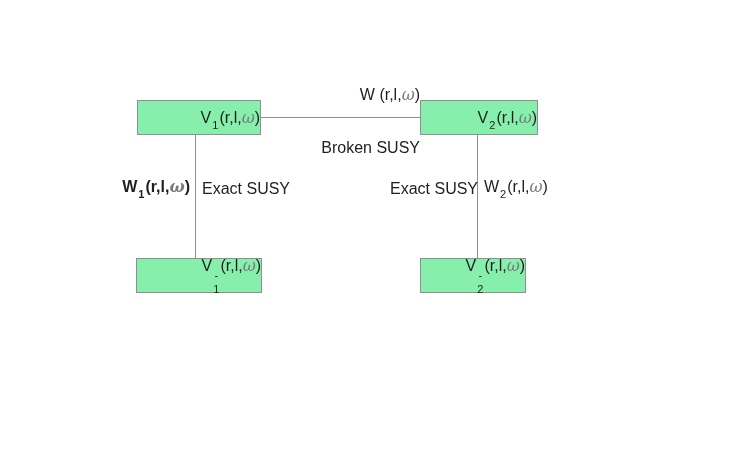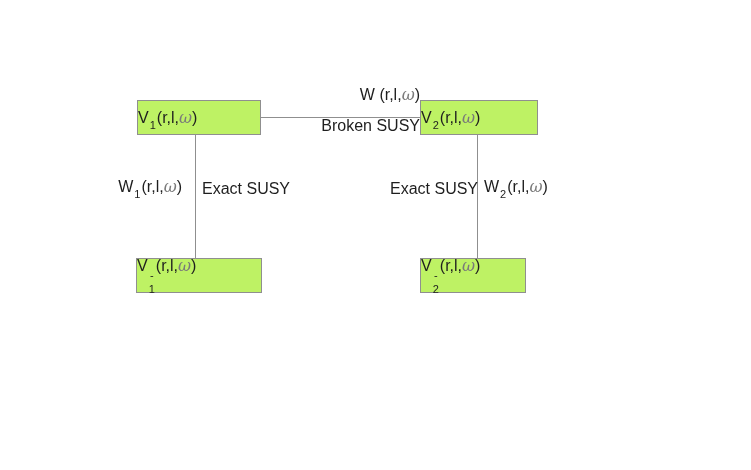--- a/index.html
+++ b/index.html
@@ -8,24 +8,24 @@
     width: 751px;
     height: 470px;
     background: #ffffff;
     font-family: "Liberation Sans", sans-serif;
     color: #1e1e1e;
     overflow: hidden;
   }
   .node {
     position: absolute;
     border: 1px solid #8f8f8f;
-    background: #bef264;
+    background: #86efac;
     display: flex;
     align-items: center;
-    justify-content: flex-start;
+    justify-content: flex-end;
     font-size: 16px;
     box-sizing: border-box;
   }
   .edge { position: absolute; background: #8f8f8f; }
   .lbl {
     position: absolute;
     font-size: 16px;
     white-space: nowrap;
     line-height: 20px;
   }
@@ -86,23 +86,23 @@
   <div class="node" style="left:420px; top:258px; width:106px; height:35px;">
     <span class="formula"><span>V</span><span class="ss">
           <span>-</span>
           <span>2</span>
         </span><span>(r,l,</span><span class="om">ω</span><span>)</span></span>
   </div>
 
   <div class="lbl center" style="left:262px; top:85px; width:158px;">
     <span class="formula"><span>W</span><span> (r,l,</span><span class="om">ω</span><span>)</span></span>
   </div>
-  <div class="lbl center" style="left:262px; top:116px; width:158px;">Broken SUSY</div>
+  <div class="lbl center" style="left:262px; top:138px; width:158px;">Broken SUSY</div>
 
-  <div class="lbl right" style="left:100px; top:177px; width:82px;">
+  <div class="lbl right" style="left:108px; top:177px; width:82px;font-weight:bold;">
     <span class="formula"><span>W</span><span class="sb">1</span><span>(r,l,</span><span class="om">ω</span><span>)</span></span>
   </div>
   <div class="lbl" style="left:202px; top:179px;">Exact SUSY</div>
 
   <div class="lbl right" style="left:390px; top:179px; width:82px;">Exact SUSY</div>
   <div class="lbl" style="left:484px; top:177px;">
     <span class="formula"><span>W</span><span class="sb">2</span><span>(r,l,</span><span class="om">ω</span><span>)</span></span>
   </div>
 
 </div>

